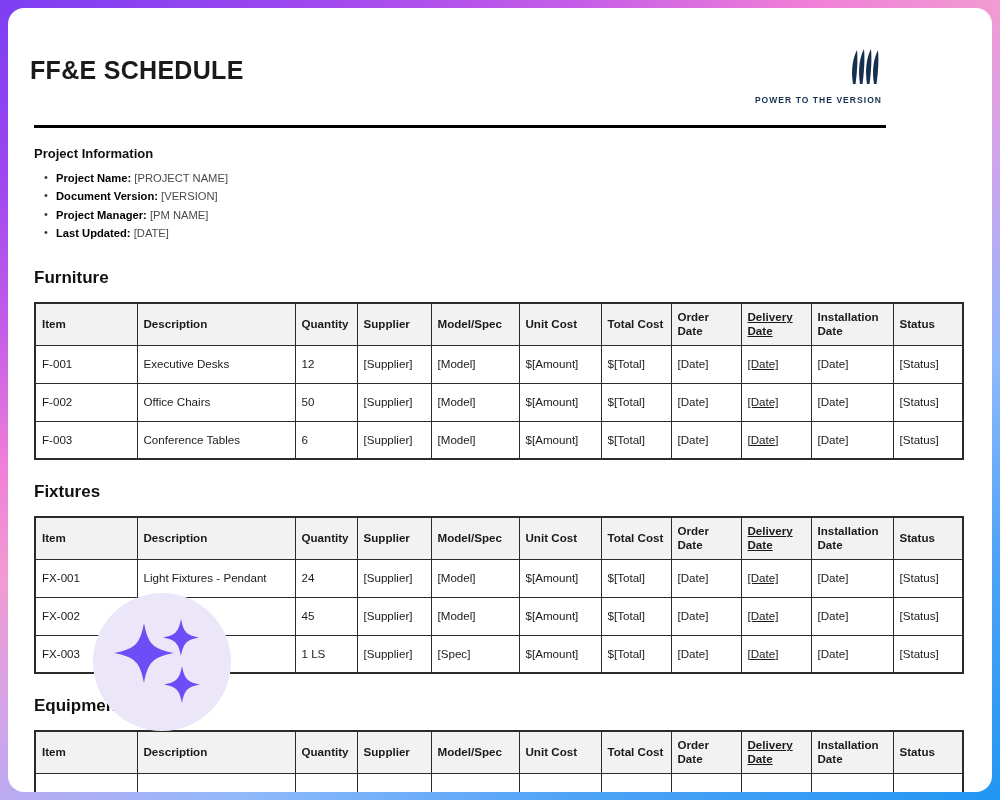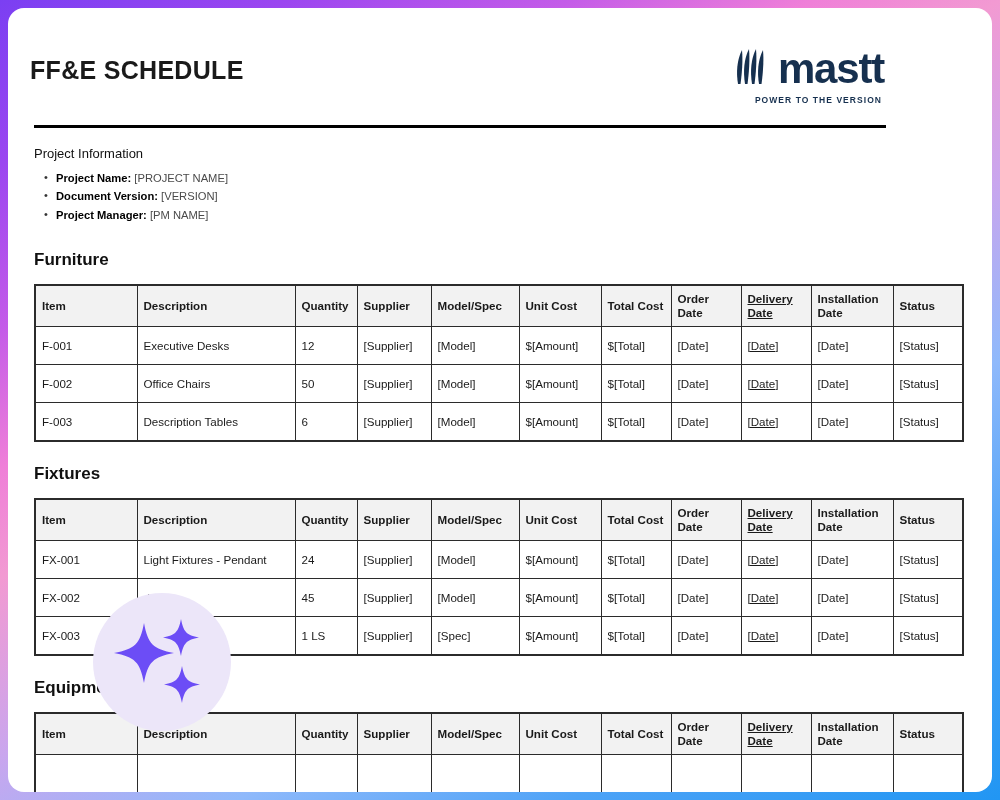--- a/index.html
+++ b/index.html
@@ -85,21 +85,21 @@
 
   .rule {
     height: 3px;
     background: #000000;
     margin: 9px 4px 0 4px;
   }
 
   
   .section-label {
     font-size: 13px;
-    font-weight: normal;
+    font-weight: bold;
     color: #111;
     margin: 18px 0 0 4px;
   }
   ul.info-list {
     list-style: none;
     margin: 8px 0 0 0;
     padding: 0 0 0 12px;
   }
   ul.info-list li {
     font-size: 11.2px;
@@ -196,33 +196,33 @@
           <span class="logo-mark">
             <svg width="34" height="38" viewBox="0 0 34 38" aria-hidden="true">
               <g fill="#16304f">
                 <path d="M3 36 C1 24 2 12 7 2 C8 12 7 25 5.5 36 Z"></path>
                 <path d="M10 36 C8 23 9 11 14 1 C15 11 14 25 12.5 36 Z"></path>
                 <path d="M17 36 C15 23 16 11 21 1 C22 11 21 25 19.5 36 Z"></path>
                 <path d="M24 36 C22 24 23 12 28 2 C29 12 28 25 26.5 36 Z"></path>
               </g>
             </svg>
           </span>
-          <span class="logo-word">mastt</span>
         </div>
         <div class="logo-tag">POWER TO THE VERSION</div>
       </div>
     </div>
 
     <div class="rule"></div>
 
     <div class="section-label">Project Information</div>
     <ul class="info-list" id="info-list">
         <li><b>Project Name:</b><span class="ph"> [PROJECT NAME]</span></li>
         <li><b>Document Version:</b><span class="ph"> [VERSION]</span></li>
         <li><b>Project Manager:</b><span class="ph"> [PM NAME]</span></li>
+        <li><b>Last Updated:</b><span class="ph"> [DATE]</span></li>
       </ul>
 
     <div id="sections-host">
         <div class="cat-heading">Furniture</div>
         <table class="ffe">
           <thead>
             <tr>
               <th class="c-item">Item</th>
               <th class="c-desc">Description</th>
               <th class="c-qty">Quantity</th>
@@ -258,21 +258,21 @@
               <td class="c-model">[Model]</td>
               <td class="c-unit">$[Amount]</td>
               <td class="c-total">$[Total]</td>
               <td class="c-order">[Date]</td>
               <td class="c-deliv">[Date]</td>
               <td class="c-install">[Date]</td>
               <td class="c-status">[Status]</td>
             </tr>
             <tr>
               <td class="c-item">F-003</td>
-              <td class="c-desc">Description Tables</td>
+              <td class="c-desc">Conference Tables</td>
               <td class="c-qty">6</td>
               <td class="c-sup">[Supplier]</td>
               <td class="c-model">[Model]</td>
               <td class="c-unit">$[Amount]</td>
               <td class="c-total">$[Total]</td>
               <td class="c-order">[Date]</td>
               <td class="c-deliv">[Date]</td>
               <td class="c-install">[Date]</td>
               <td class="c-status">[Status]</td>
             </tr>

